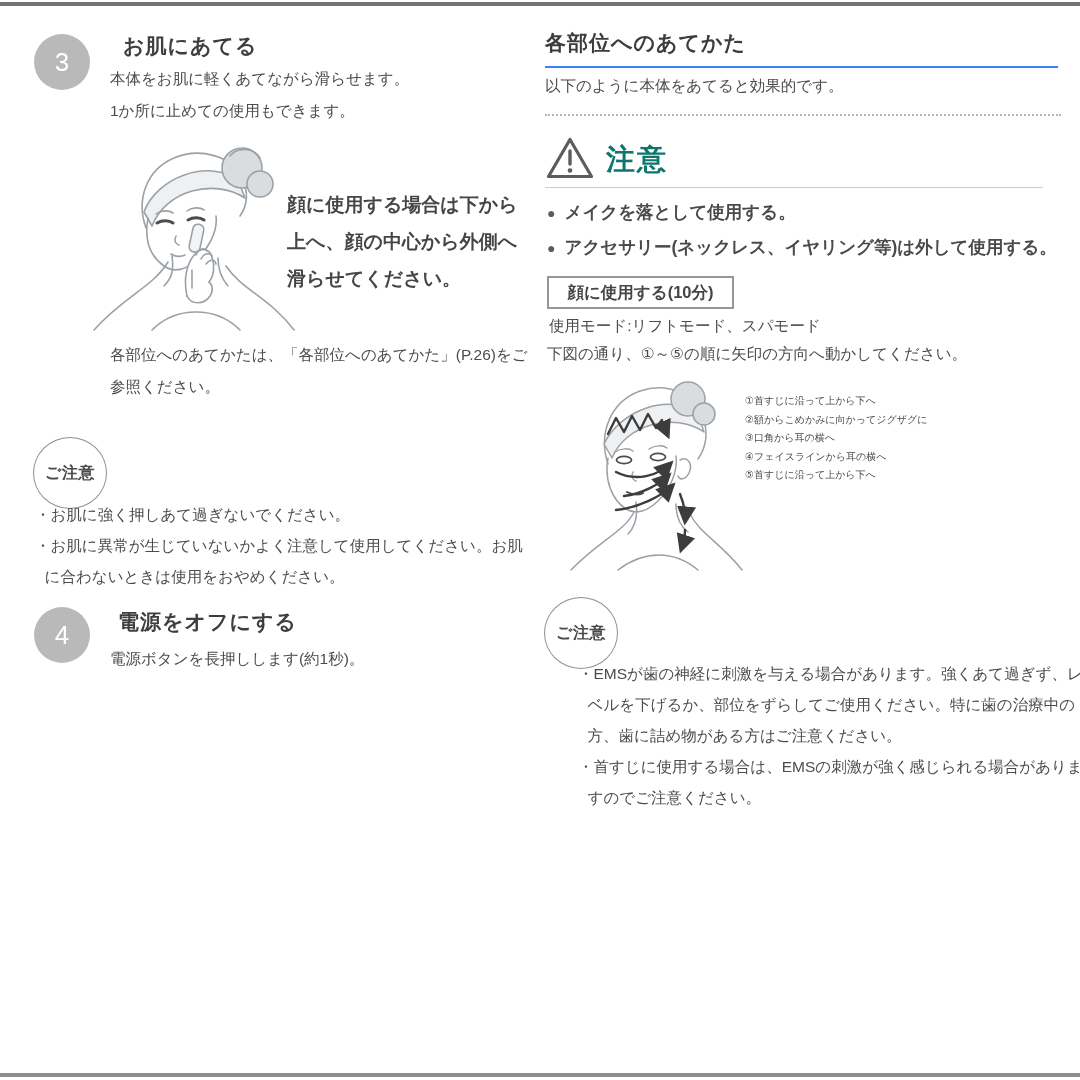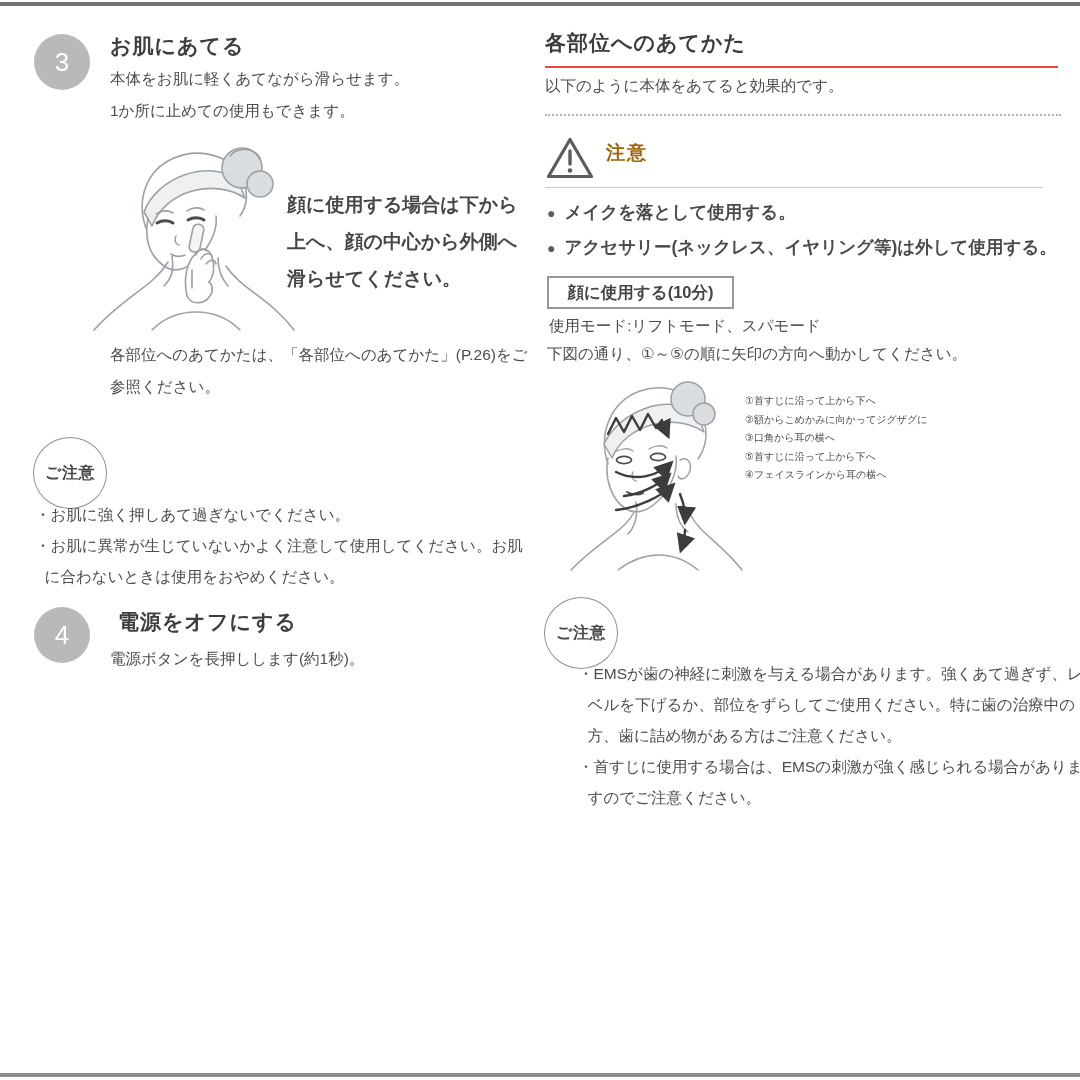--- a/index.html
+++ b/index.html
@@ -26,45 +26,45 @@
   .caution-badge{
     width:74px;height:72px;border:1.5px solid #8f8f8f;border-radius:50%;
     display:flex;align-items:center;justify-content:center;
     font-size:16px;font-weight:600;color:#4a4a4a;box-sizing:border-box;letter-spacing:.5px;
   }
   .hang{padding-left:.62em;text-indent:-.62em;}
 
   
   .section-heading{
     font-size:21px;font-weight:700;color:#3c3c3c;letter-spacing:1px;
-    border-bottom:2px solid #ef4444;padding-bottom:9px;width:513px;
+    border-bottom:2px solid #3b82f6;padding-bottom:9px;width:513px;
   }
   .dotted-rule{width:516px;border-top:2px dotted #b4b4b4;height:0;}
-  .warn-title{font-size:19px;font-weight:700;color:#a16207;letter-spacing:2px;}
+  .warn-title{font-size:29px;font-weight:700;color:#0f766e;letter-spacing:2px;}
   .warn-rule{width:498px;border-top:1.5px solid #cbcbcb;height:0;}
   .warn-item{display:flex;align-items:flex-start;font-size:17.5px;font-weight:700;color:#4a4a4a;line-height:1.35;}
   .warn-bullet{font-size:14px;margin-right:9px;margin-top:3px;color:#5c5c5c;}
   .label-box{
     width:187px;height:33px;border:2px solid #979797;box-sizing:border-box;
     display:flex;align-items:center;justify-content:center;
     font-size:16.5px;font-weight:700;color:#454545;
   }
   .steps-list{font-size:10px;line-height:1.85;color:#4c4c4c;font-weight:500;}
   .steps-list div{white-space:nowrap;}
 </style>
 </head>
 <body>
 
 <div class="edge-bar edge-top"></div>
 <div class="edge-bar edge-bottom"></div>
 
 <div class="abs step-badge" style="left:34px;top:34px;">
   <span>3</span>
 </div>
-<div class="abs step-title" style="left:110px;top:32px;">お肌にあてる</div>
+<div class="abs step-title" style="left:123px;top:32px;">お肌にあてる</div>
 <div class="abs body-text" style="left:110px;top:63px;width:430px;">
   <div>本体をお肌に軽くあてながら滑らせます。</div>
   <div>1か所に止めての使用もできます。</div>
 </div>
 
 <div class="abs" style="left:88px;top:136px;width:212px;height:198px;">
   <svg viewBox="0 0 212 198" width="212" height="198">
     <g fill="none" stroke="#9ba1a6" stroke-width="1.6" stroke-linecap="round" stroke-linejoin="round">
 
       <path d="M6,194 C36,160 64,152 80,126"></path>
@@ -192,21 +192,21 @@
       <path d="M112,122 C116,132 118,140 117,150" marker-end="url(#ah)"></path>
       <path d="M117,158 C117,166 115,172 113,178" marker-end="url(#ah)"></path>
     </g>
   </svg>
 </div>
 
 <div class="abs steps-list" style="left:745px;top:392px;">
   <div>①首すじに沿って上から下へ</div>
   <div>②額からこめかみに向かってジグザグに</div>
   <div>③口角から耳の横へ</div>
+  <div>④フェイスラインから耳の横へ</div>
   <div>⑤首すじに沿って上から下へ</div>
-  <div>④フェイスラインから耳の横へ</div>
 </div>
 
 <div class="abs caution-badge" style="left:544px;top:597px;">ご注意</div>
 <div class="abs body-text" style="left:578px;top:658px;width:516px;line-height:2.0;">
   <div class="hang">・EMSが歯の神経に刺激を与える場合があります。強くあて過ぎず、レベルを下げるか、部位をずらしてご使用ください。特に歯の治療中の方、歯に詰め物がある方はご注意ください。</div>
   <div class="hang">・首すじに使用する場合は、EMSの刺激が強く感じられる場合がありますのでご注意ください。</div>
 </div>
 
 </body></html>

